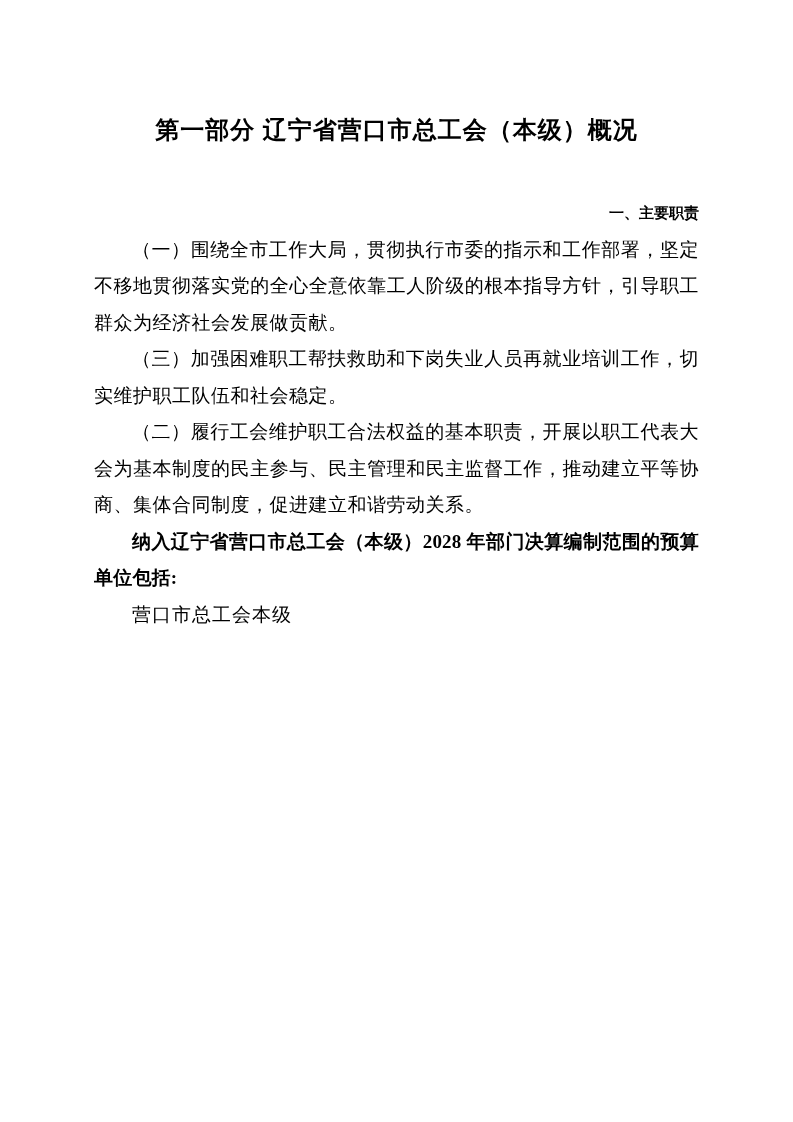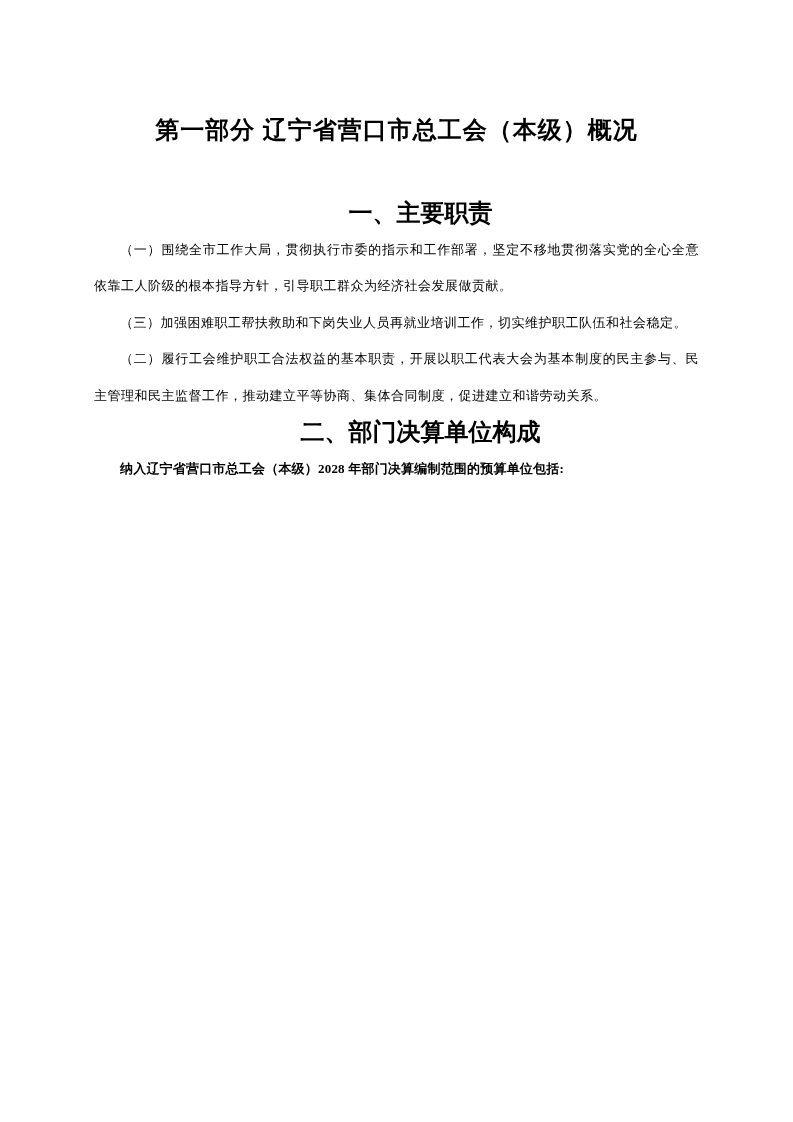--- a/index.html
+++ b/index.html
@@ -29,28 +29,28 @@
   }
   .doc-body {
     font-size: 19px;
     line-height: 36.5px;
     text-align: justify;
     text-justify: inter-ideograph;
   }
   .section-heading {
     font-family: "Liberation Sans", "DejaVu Sans", sans-serif;
     font-weight: 700;
-    font-size: 24px;
+    font-size: 15px;
     line-height: 36.5px;
     text-indent: 2em;
-    text-align: center;
+    text-align: right;
   }
   .body-paragraph {
     font-family: "Liberation Serif", "DejaVu Serif", serif;
-    font-size: 13px;
+    font-size: 19px;
     line-height: 36.5px;
     text-indent: 2em;
     text-align: justify;
     text-align-last: left;
     letter-spacing: 0.5px;
   }
   .body-paragraph.bold-lead {
     font-weight: 700;
     letter-spacing: 0.2px;
   }
@@ -84,22 +84,22 @@
 
     <h2 class="section-heading">一、主要职责</h2>
 
     <p class="body-paragraph">（一）围绕全市工作大局，贯彻执行市委的指示和工作部署，坚定不移地贯彻落实党的全心全意依靠工人阶级的根本指导方针，引导职工群众为经济社会发展做贡献。</p>
 
     <p class="body-paragraph">（三）加强困难职工帮扶救助和下岗失业人员再就业培训工作，切实维护职工队伍和社会稳定。</p>
 
     <p class="body-paragraph">（二）履行工会维护职工合法权益的基本职责，开展以职工代表大会为基本制度的民主参与、民主管理和民主监督工作，推动建立平等协商、集体合同制度，促进建立和谐劳动关系。</p>
 
 
-    <h2 class="section-heading">二、部门决算单位构成</h2>
 
     <p class="body-paragraph bold-lead">纳入辽宁省营口市总工会（本级）2028 年部门决算编制范围的预算单位包括:</p>
 
+    <p class="unit-line">营口市总工会本级</p>
 
   </div>
 
   <div class="page-number">1</div>
 
 </div>
 
 </body></html>

